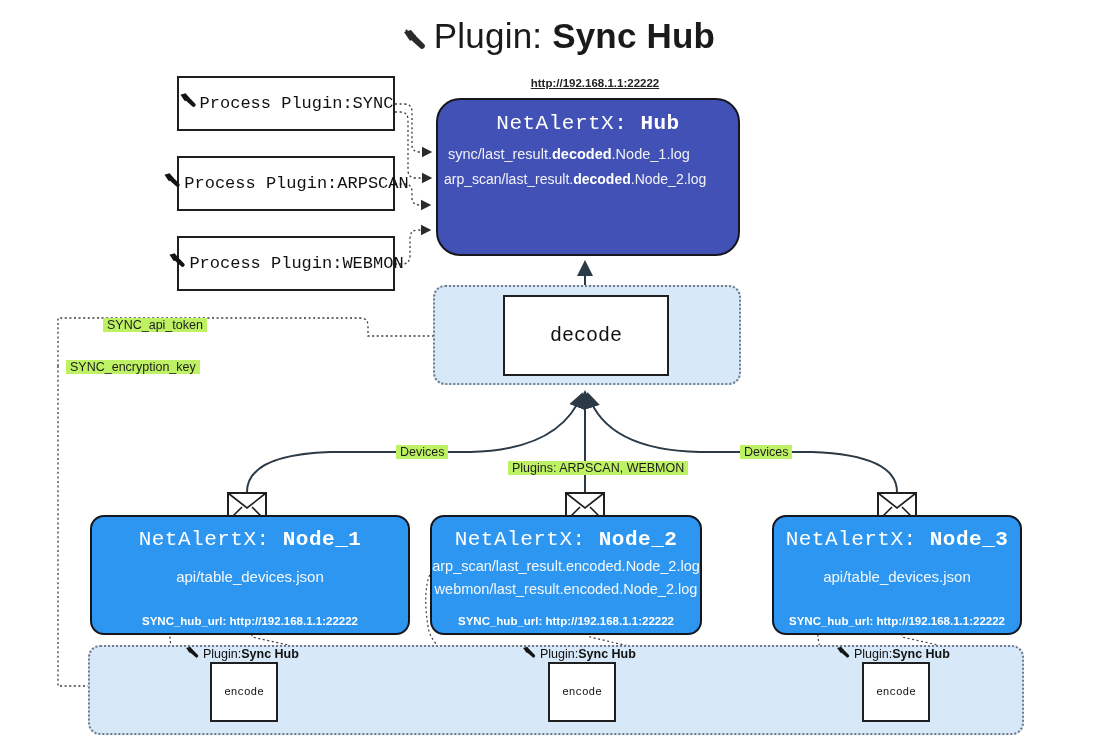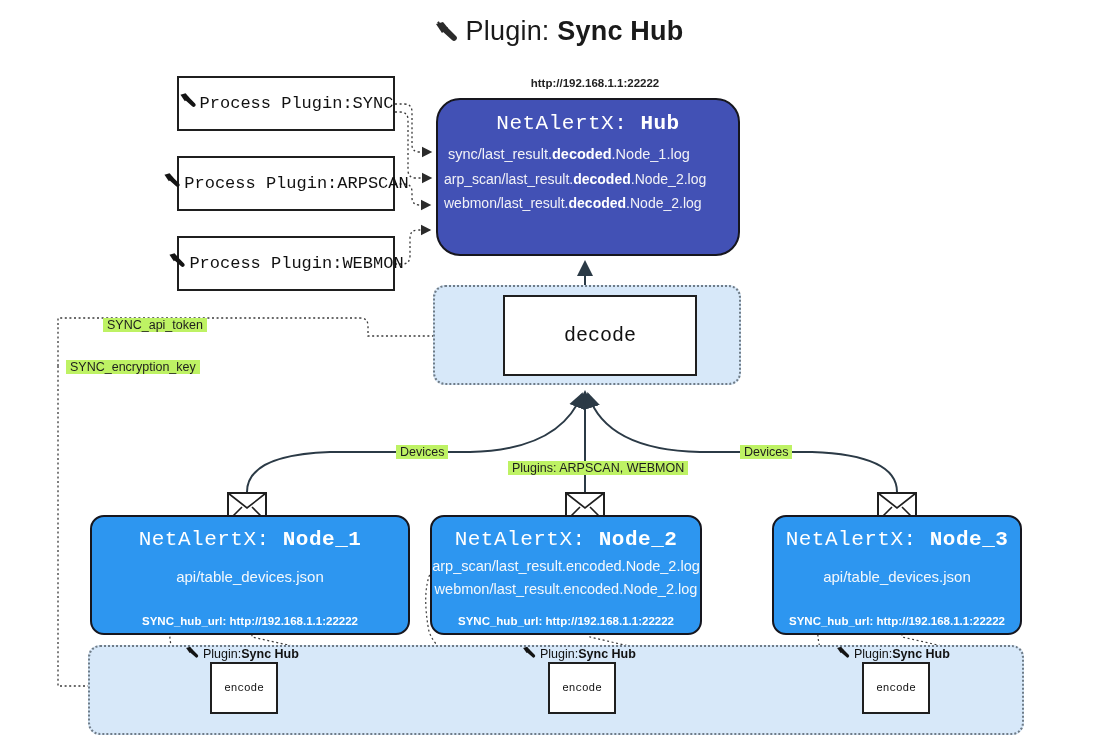--- a/index.html
+++ b/index.html
@@ -3,56 +3,56 @@
 <meta charset="utf-8">
 <style>
   html,body{margin:0;padding:0;background:#ffffff;}
   body{width:1117px;height:754px;position:relative;overflow:hidden;
        font-family:"Liberation Sans", sans-serif; color:#222;}
   .layer{position:absolute;left:0;top:0;width:1117px;height:754px;}
   svg.layer{pointer-events:none;}
 
   
   #title{position:absolute;left:0;top:16px;width:1117px;text-align:center;
-         font-size:27px;color:#1a1a1a;letter-spacing:.2px;}
+         font-size:35px;color:#1a1a1a;letter-spacing:.2px;}
   #title .plug{display:inline-block;vertical-align:-3px;margin-right:6px;}
   #title .strong{font-weight:bold;}
 
   
   .procbox{position:absolute;width:218px;height:55px;background:#fff;
            border:2px solid #1f1f1f;box-sizing:border-box;
            font-family:"Liberation Mono", monospace;font-size:17px;color:#111;
            display:flex;flex-direction:row;align-items:center;justify-content:center;
            line-height:1.25;}
   .procbox .l1{display:flex;align-items:center;white-space:nowrap;}
   .procbox .l1 .plug{margin-right:2px;display:inline-block;vertical-align:-2px;}
   .procbox .l2{white-space:nowrap;}
   #proc0{left:177px;top:76px;}
   #proc1{left:177px;top:156px;}
   #proc2{left:177px;top:236px;}
 
   
   #huburl{position:absolute;left:450px;top:77px;width:290px;text-align:center;
-          font-size:11.5px;font-weight:bold;color:#222;}
+          font-size:11.5px;font-weight:bold;color:#222;text-decoration:underline;}
   #hub{position:absolute;left:436px;top:98px;width:304px;height:158px;
        background:#4251b5;border:2px solid #16161e;border-radius:24px;
        box-sizing:border-box;color:#fff;}
   #hub .hubtitle{text-align:center;margin-top:12px;font-family:"Liberation Mono", monospace;
        font-size:21px;letter-spacing:.5px;}
   #hub .hubtitle b{font-weight:bold;}
   #hub .logs{margin-top:7px;}
   #hub .logline{font-size:14.5px;line-height:1.72;padding-left:10px;white-space:nowrap;
        color:#f2f2f7;}
   #hub .logline b{font-weight:bold;color:#ffffff;}
   #hub .logline.wide{font-size:14px;padding-left:6px;}
 
   
   #decodewrap{position:absolute;left:433px;top:285px;width:308px;height:100px;
       background:#d7e8f9;border:2px dotted #6f7c88;border-radius:12px;box-sizing:border-box;}
-  #decodebox{position:absolute;left:503px;top:295px;width:194px;height:81px;background:#fff;
+  #decodebox{position:absolute;left:503px;top:295px;width:166px;height:81px;background:#fff;
       border:2px solid #1f1f1f;box-sizing:border-box;display:flex;align-items:center;
       justify-content:center;font-family:"Liberation Mono", monospace;font-size:20px;color:#111;}
 
   
   .elabel{position:absolute;font-size:12.5px;color:#1d1d1d;background:#bef264;
           padding:0 4px;white-space:nowrap;text-align:right;}
   #lbl-api{left:103px;top:318px;}
   #lbl-enc{left:66px;top:360px;}
   #lbl-dev1{left:396px;top:445px;}
   #lbl-dev2{left:740px;top:445px;}
@@ -78,21 +78,21 @@
   
   .env{position:absolute;width:40px;height:30px;}
 
   
   #botwrap{position:absolute;left:88px;top:645px;width:936px;height:90px;
       background:#d7e8f9;border:2px dotted #6f7c88;border-radius:12px;box-sizing:border-box;}
   .pluglabel{position:absolute;font-size:12.5px;color:#111;white-space:nowrap;
       display:flex;align-items:center;}
   .pluglabel .plug{margin-right:3px;display:inline-block;vertical-align:-2px;}
   .pluglabel b{font-weight:bold;}
-  .encbox{position:absolute;width:68px;height:52px;background:#fff;border:2px solid #1f1f1f;
+  .encbox{position:absolute;width:68px;height:60px;background:#fff;border:2px solid #1f1f1f;
       box-sizing:border-box;display:flex;align-items:center;justify-content:center;
       font-family:"Liberation Mono", monospace;font-size:11px;color:#111;}
   #plab0{left:185px;top:646px;} #enc0{left:210px;top:662px;}
   #plab1{left:522px;top:646px;} #enc1{left:548px;top:662px;}
   #plab2{left:836px;top:646px;} #enc2{left:862px;top:662px;}
 </style>
 </head>
 <body>
 
 <svg class="layer" viewBox="0 0 1117 754">
@@ -193,21 +193,20 @@
     </div>
   <div class="l2">WEBMON</div>
 </div>
 
 <div id="huburl">http://192.168.1.1:22222</div>
 <div id="hub">
   <div class="hubtitle"><span>NetAlertX: </span><b>Hub</b></div>
   <div class="logs">
     <div class="logline"><span>sync/last_result.</span><b>decoded</b><span>.Node_1.log</span></div>
     <div class="logline wide"><span>arp_scan/last_result.</span><b>decoded</b><span>.Node_2.log</span></div>
-    <div class="logline wide"><span>webmon/last_result.</span><b>decoded</b><span>.Node_2.log</span></div>
   </div>
 </div>
 
 <div id="decodewrap"></div>
 <div id="decodebox">decode</div>
 
 <div class="elabel" id="lbl-api">SYNC_api_token</div>
 <div class="elabel" id="lbl-enc">SYNC_encryption_key</div>
 <div class="elabel" id="lbl-dev1">Devices</div>
 <div class="elabel" id="lbl-dev2">Devices</div>

